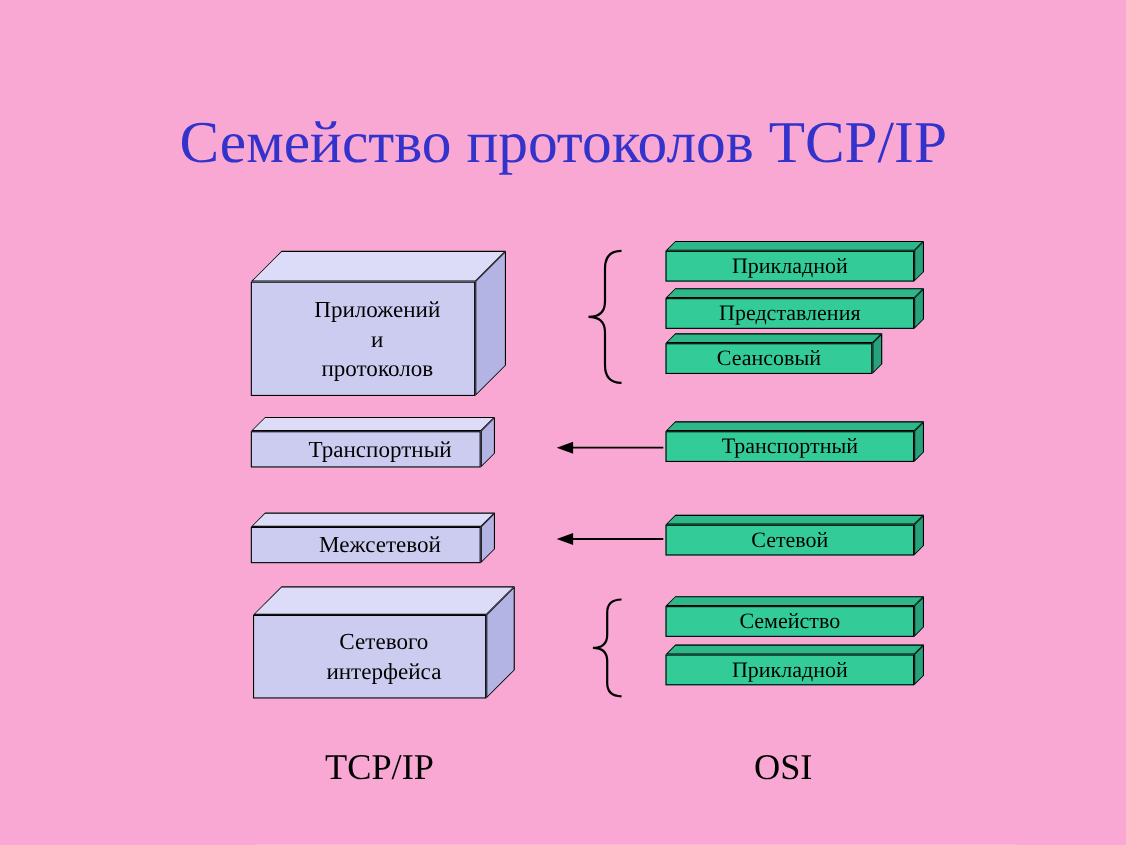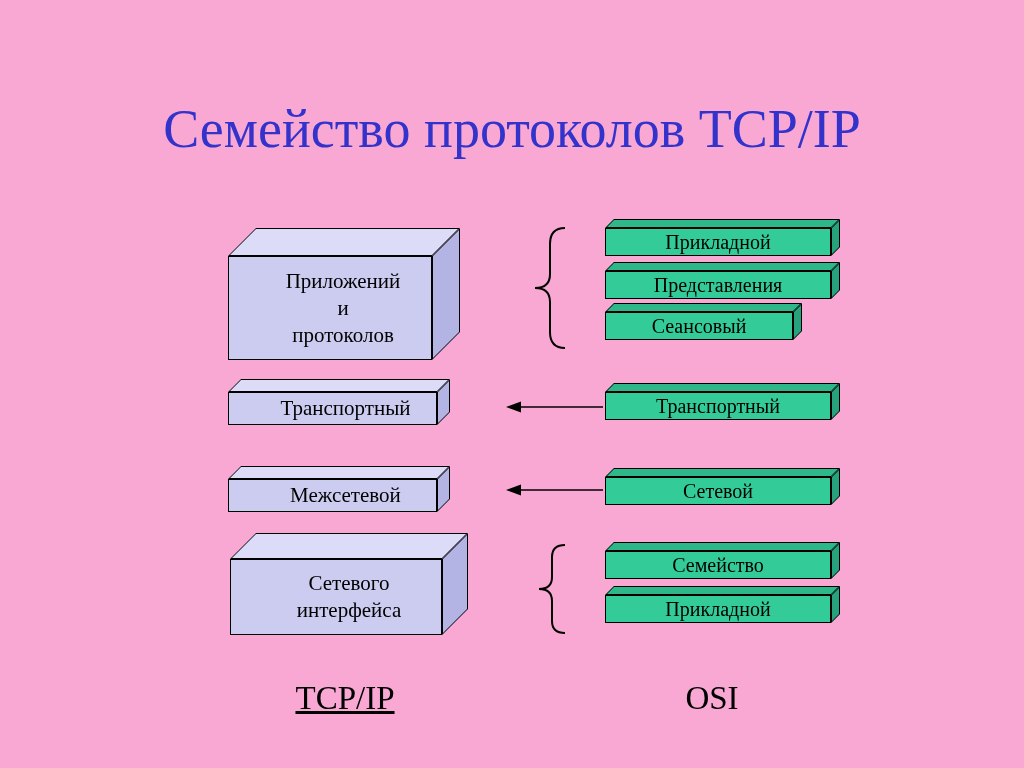--- a/index.html
+++ b/index.html
@@ -165,16 +165,16 @@
   <svg class="connector" style="left:506px; top:399px;" width="98" height="16" viewBox="0 0 98 16">
     <line x1="97" y1="8" x2="13" y2="8" stroke="#000" stroke-width="1.6"></line>
     <polygon points="0,8 15,2.5 15,13.5" fill="#000"></polygon>
   </svg>
 
   <svg class="connector" style="left:506px; top:482px;" width="98" height="16" viewBox="0 0 98 16">
     <line x1="97" y1="8" x2="13" y2="8" stroke="#000" stroke-width="1.6"></line>
     <polygon points="0,8 15,2.5 15,13.5" fill="#000"></polygon>
   </svg>
 
-  <div class="col-label" style="left:235px; top:680px;text-decoration:underline;">TCP/IP</div>
+  <div class="col-label" style="left:235px; top:680px;">TCP/IP</div>
   <div class="col-label" style="left:602px; top:680px;">OSI</div>
 
 </div>
 
 </body></html>

